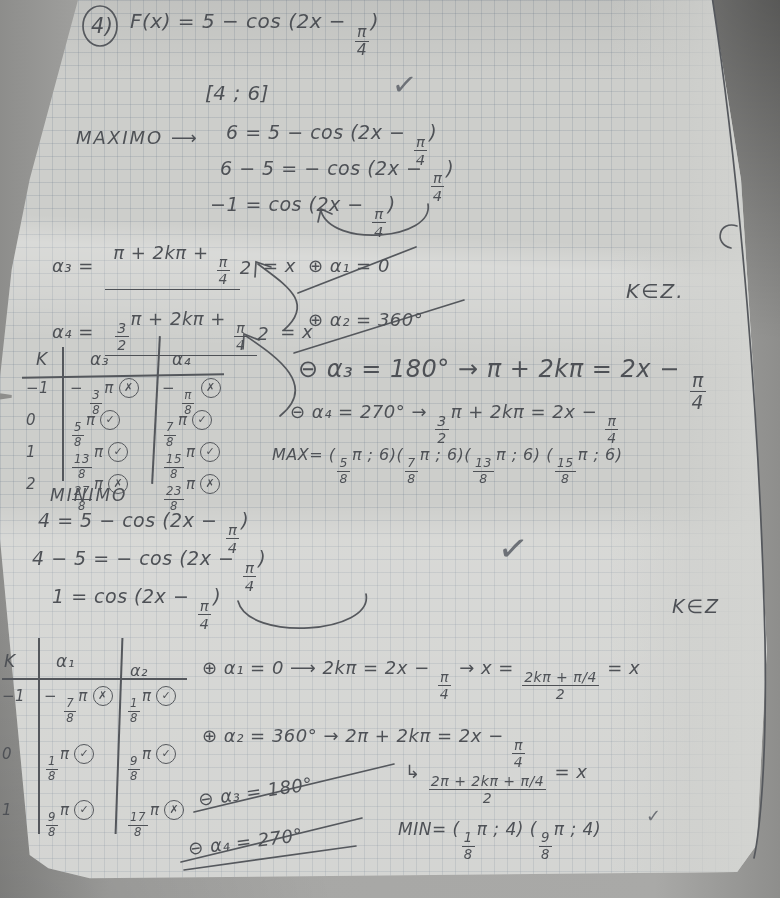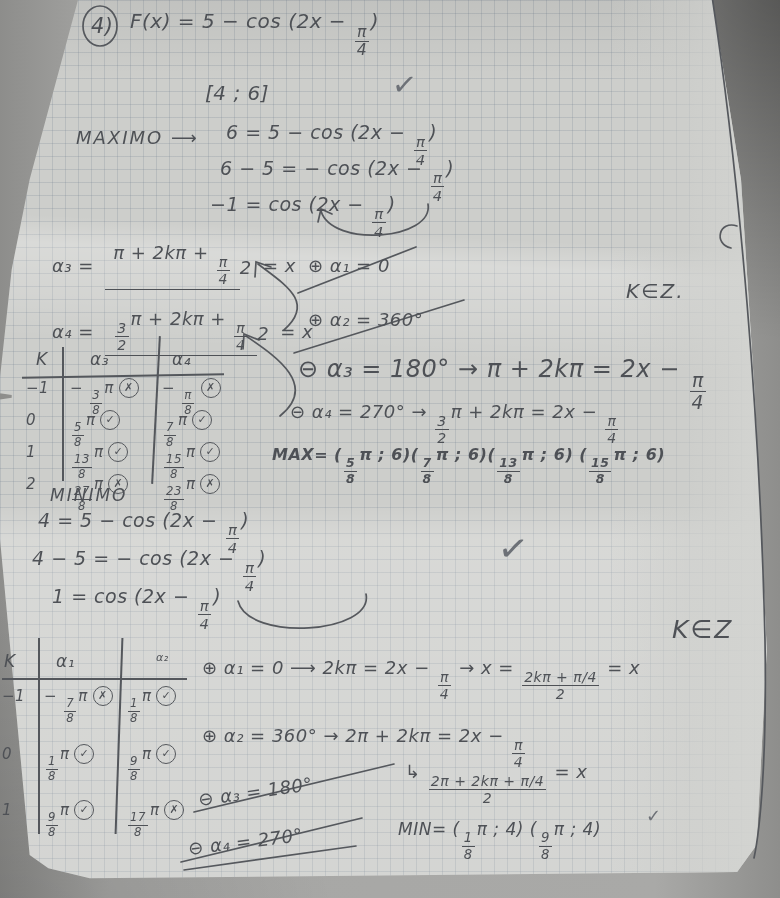--- a/index.html
+++ b/index.html
@@ -175,21 +175,21 @@
         <span class="fn">π</span>
         <span class="fd">4</span>
       </span></div>
   <div class="hw" style="left:290px;top:402px;font-size:18px;">⊖ α₄ = 270° → <span class="frac">
         <span class="fn">3</span>
         <span class="fd">2</span>
       </span>π + 2kπ = 2x − <span class="frac">
         <span class="fn">π</span>
         <span class="fd">4</span>
       </span></div>
-  <div class="hw" style="left:272px;top:446px;font-size:16px;font-weight:bold;">MAX= (<span class="frac">
+  <div class="hw" style="left:272px;top:446px;font-size:16px;">MAX= (<span class="frac">
         <span class="fn">5</span>
         <span class="fd">8</span>
       </span>π ; 6)(<span class="frac">
         <span class="fn">7</span>
         <span class="fd">8</span>
       </span>π ; 6)(<span class="frac">
         <span class="fn">13</span>
         <span class="fd">8</span>
       </span>π ; 6) (<span class="frac">
         <span class="fn">15</span>
@@ -203,26 +203,26 @@
       </span>)</div>
   <div class="hw" style="left:32px;top:548px;font-size:19px;">4 − 5 = − cos (2x − <span class="frac">
         <span class="fn">π</span>
         <span class="fd">4</span>
       </span>)</div>
   <div class="hw" style="left:52px;top:586px;font-size:19px;">1 = cos (2x − <span class="frac">
         <span class="fn">π</span>
         <span class="fd">4</span>
       </span>)</div>
   <div class="hw check" style="left:498px;top:528px;font-size:36px;transform:rotate(8deg);">✓</div>
-  <div class="hw" style="left:672px;top:616px;font-size:25px;letter-spacing:2px;">K∈Z</div>
+  <div class="hw" style="left:672px;top:596px;font-size:19px;letter-spacing:2px;">K∈Z</div>
 
   <div style="position:absolute;left:2px;top:646px;width:195px;height:190px;">
     <div class="hw" style="left:2px;top:6px;font-size:17px;">K</div>
     <div class="hw" style="left:54px;top:6px;font-size:17px;">α₁</div>
-    <div class="hw" style="left:128px;top:6px;font-size:11px;padding-left:26px;">α₂</div>
+    <div class="hw" style="left:128px;top:16px;font-size:16px;">α₂</div>
     <div class="tline" style="left:0;top:32px;width:185px;height:1.6px;"></div>
     <div class="tline" style="left:36px;top:-8px;width:1.6px;height:196px;"></div>
     <div class="tline" style="left:116px;top:-8px;width:1.6px;height:196px;transform:rotate(2deg);"></div>
 
     <div>
       <span class="hw" style="left:0;top:42px;font-size:15px;">−1</span>
       <span class="hw" style="left:42px;top:40px;font-size:15px;"><i>− <span class="frac">
               <span class="fn">7</span>
               <span class="fd">8</span>
             </span>π</i><i class="mark">✗</i></span>

